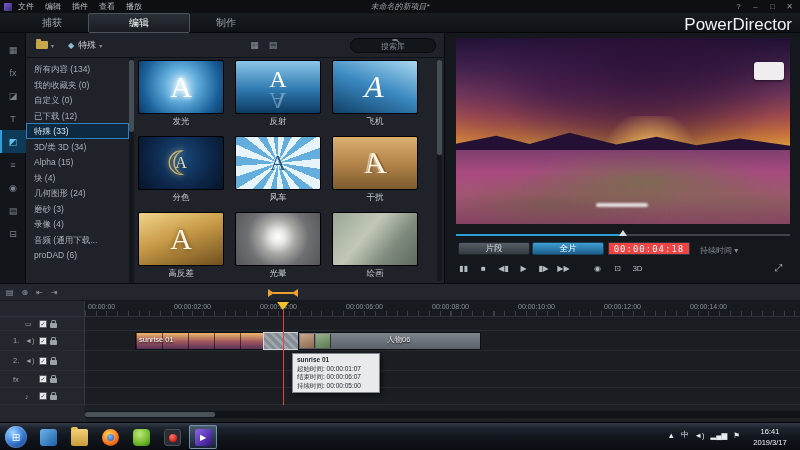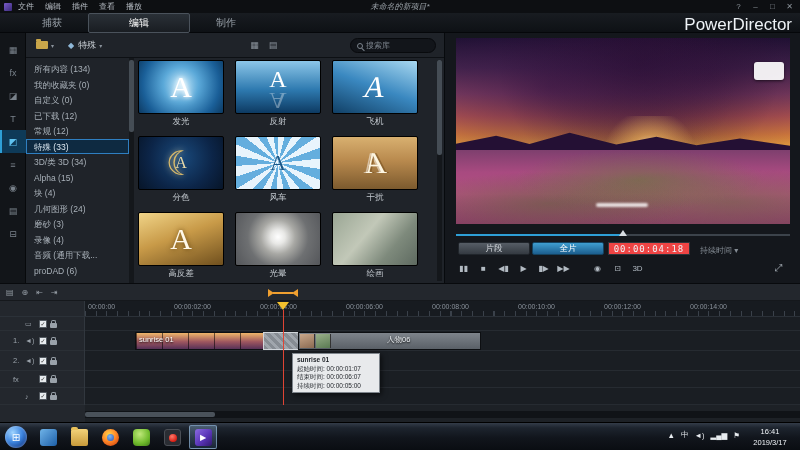--- a/index.html
+++ b/index.html
@@ -28,21 +28,21 @@
 
   
   #librarypanel{position:absolute;left:26px;top:33px;width:418px;height:250px;background:#1f2329;}
   #libtoolbar{position:absolute;left:0;top:0;width:100%;height:25px;border-bottom:1px solid #0d1014;display:flex;align-items:center;}
   .folder-ic{width:12px;height:8px;background:#c9a64a;border-radius:1px;position:relative;margin-left:10px;}
   .folder-ic::before{content:"";position:absolute;top:-2px;left:0;width:5px;height:2px;background:#c9a64a;border-radius:1px 1px 0 0;}
   .caret{font-size:6px;color:#8a929b;margin-left:3px;}
   .diamond{font-size:8px;color:#8fb8d8;margin-left:14px;}
   #filter-label{font-size:9px;color:#d2d8de;margin-left:4px;}
   .viewic{font-size:9px;color:#8a929b;margin-left:10px;}
-  #searchbox{position:absolute;right:8px;top:5px;width:86px;height:15px;background:#12151a;border:1px solid #080a0d;border-radius:8px;display:flex;align-items:center;}
+  #searchbox{position:absolute;right:8px;top:5px;width:86px;height:15px;background:#12151a;border:1px solid #080a0d;border-radius:8px;display:flex;align-items:center;flex-direction:column;}
   .mag{width:6px;height:6px;border:1px solid #7c848d;border-radius:50%;margin:0 3px 0 6px;position:relative;}
   .mag::after{content:"";position:absolute;width:4px;height:1px;background:#7c848d;transform:rotate(45deg);right:-3px;bottom:-2px;}
   #search-ph{font-size:8px;color:#7c848d;}
   #catlist{position:absolute;left:0;top:25px;width:103px;bottom:0;padding-top:3px;font-size:8.5px;color:#a8b0b8;overflow:hidden;}
   .cat{height:15.5px;line-height:15.5px;padding-left:7px;white-space:nowrap;overflow:hidden;border:1px solid transparent;}
   .cat.selected{border-color:#2f7fc1;background:#0e2a41;color:#dce8f2;}
   #catscroll{position:absolute;left:103px;top:25px;width:5px;bottom:0;background:#14171b;}
   #catscroll .sthumb{position:absolute;left:0;top:2px;width:5px;height:72px;background:#454d55;border-radius:2px;}
   #grid{position:absolute;left:112px;top:27px;right:10px;bottom:0;}
   .cell{position:absolute;width:90px;}
@@ -207,21 +207,20 @@
       <div id="searchbox">
         <span class="mag"></span>
         <span id="search-ph">搜索库</span>
       </div>
     </div>
     <div id="catlist">
         <div class="cat">所有内容 (134)</div>
         <div class="cat">我的收藏夹 (0)</div>
         <div class="cat">自定义 (0)</div>
         <div class="cat">已下载 (12)</div>
-        <div class="cat">常规 (12)</div>
         <div class="cat selected">特殊 (33)</div>
         <div class="cat">3D/类 3D (34)</div>
         <div class="cat">Alpha (15)</div>
         <div class="cat">块 (4)</div>
         <div class="cat">几何图形 (24)</div>
         <div class="cat">磨砂 (3)</div>
         <div class="cat">录像 (4)</div>
         <div class="cat">音频 (通用下载...</div>
         <div class="cat">proDAD (6)</div>
       </div>

